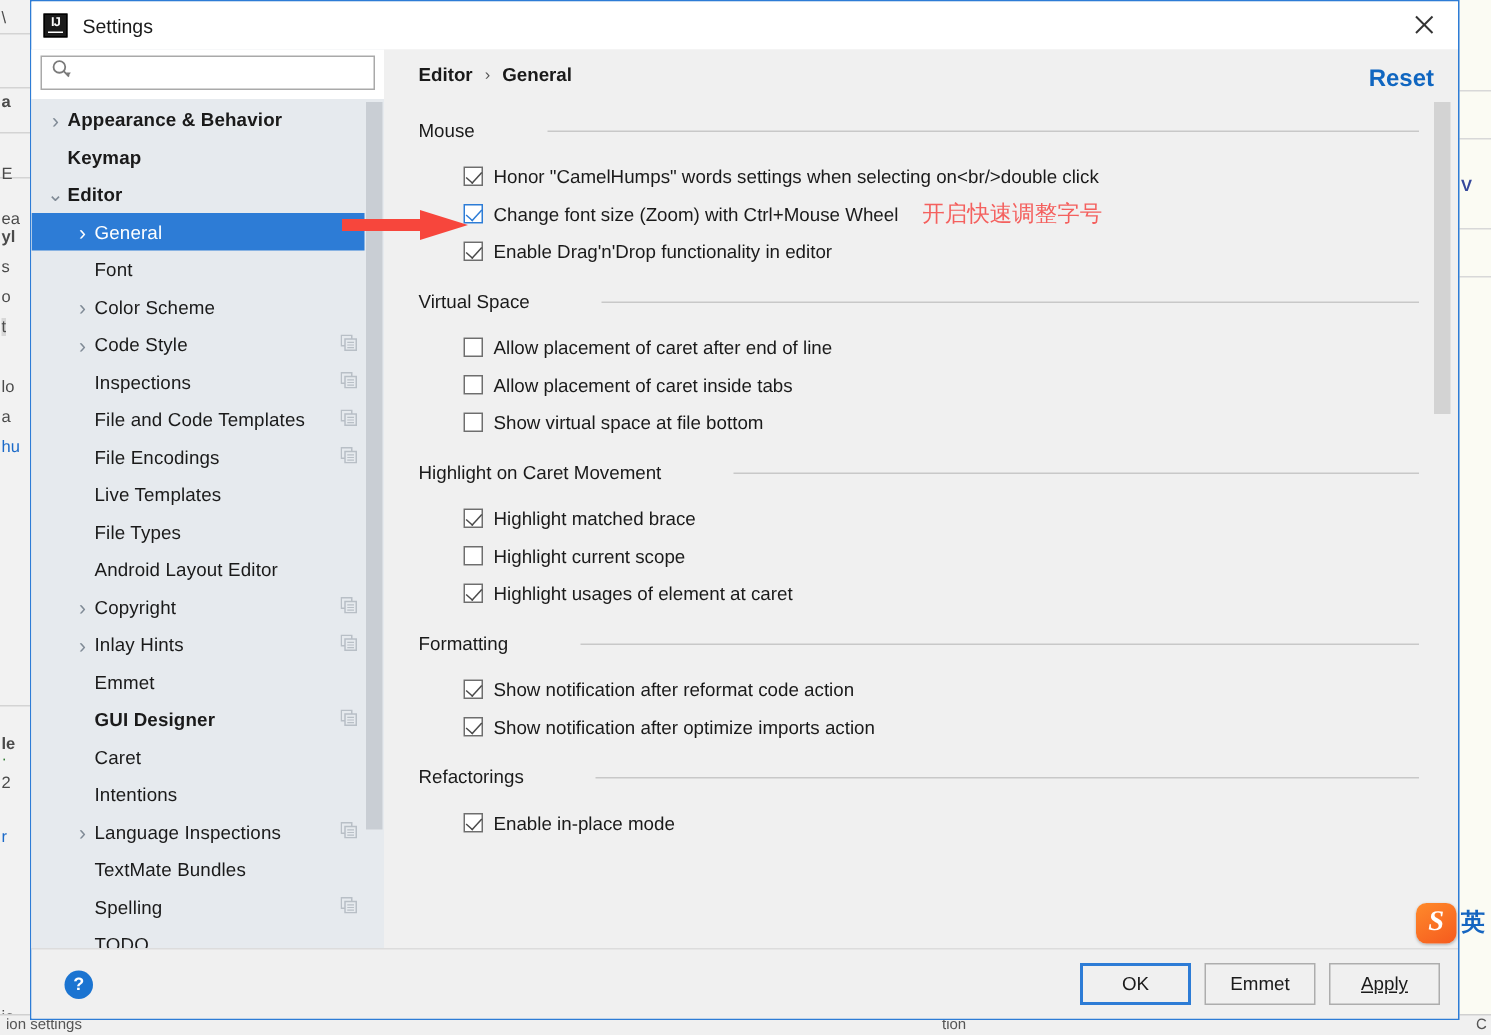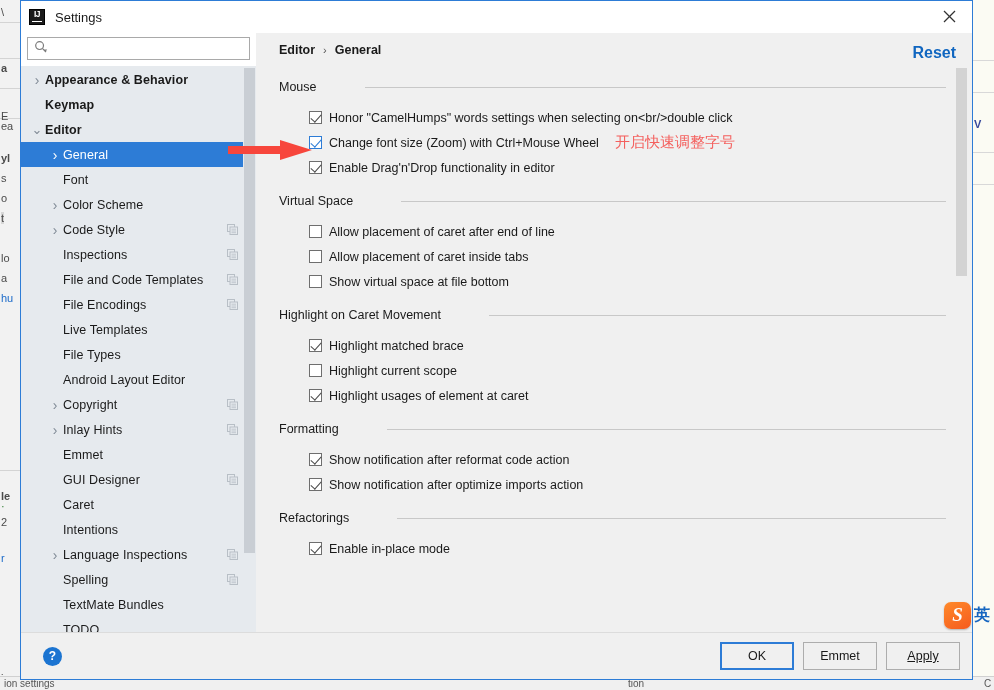--- a/index.html
+++ b/index.html
@@ -274,21 +274,21 @@
 
 <div id="ide-backdrop">
   <div class="bg-left-col">
     <div class="bgline" style="top:22px;"></div>
     <div class="bgline" style="top:58px;"></div>
     <div class="bgline" style="top:88px;"></div>
     <div class="bgline" style="top:118px;"></div>
     <div class="bgtxt" style="top:6px;">\</div>
     <div class="bgtxt" style="top:62px;font-weight:bold;">a</div>
     <div class="bgtxt" style="top:110px;">E</div>
-    <div class="bgtxt" style="top:120px;">ea</div>
+    <div class="bgtxt" style="top:140px;">ea</div>
     <div class="bgtxt" style="top:152px;font-weight:bold;">yl</div>
     <div class="bgtxt" style="top:172px;">s</div>
     <div class="bgtxt" style="top:192px;">o</div>
     <div class="bgtxt" style="top:212px;background:#d7d7d7;">t</div>
     <div class="bgtxt" style="top:252px;">lo</div>
     <div class="bgtxt" style="top:272px;">a</div>
     <div class="bgtxt" style="top:292px;color:#1b6ac9;">hu</div>
     <div class="bgline" style="top:470px;"></div>
     <div class="bgtxt" style="top:490px;font-weight:bold;">le</div>
     <div class="bgtxt" style="top:500px;color:#2f7d32;">·</div>
@@ -439,21 +439,21 @@
                 <rect x="3" y="3" width="7.5" height="7.5" fill="#e6eaee" stroke="#9aa3ad"></rect>
                 <line x1="4.5" y1="5.2" x2="9" y2="5.2" stroke="#9aa3ad" stroke-width="0.8"></line>
                 <line x1="4.5" y1="7" x2="9" y2="7" stroke="#9aa3ad" stroke-width="0.8"></line>
                 <line x1="4.5" y1="8.7" x2="9" y2="8.7" stroke="#9aa3ad" stroke-width="0.8"></line>
               </svg></span>
           </div>
           <div class="tree-row" style="padding-left: 26px;">
             <span class="chev none" style="font-size: 14px;">›</span>
             <span class="tree-label">Emmet</span>
           </div>
-          <div class="tree-row" style="padding-left: 26px;">
+          <div class="tree-row" style="padding-left: 26px; font-weight: bold;">
             <span class="chev none" style="font-size: 14px;">›</span>
             <span class="tree-label">GUI Designer</span>
             <span class="copy-icon"><svg width="11" height="11" viewBox="0 0 11 11">
                 <rect x="0.5" y="0.5" width="7" height="7" fill="#e6eaee" stroke="#9aa3ad"></rect>
                 <rect x="3" y="3" width="7.5" height="7.5" fill="#e6eaee" stroke="#9aa3ad"></rect>
                 <line x1="4.5" y1="5.2" x2="9" y2="5.2" stroke="#9aa3ad" stroke-width="0.8"></line>
                 <line x1="4.5" y1="7" x2="9" y2="7" stroke="#9aa3ad" stroke-width="0.8"></line>
                 <line x1="4.5" y1="8.7" x2="9" y2="8.7" stroke="#9aa3ad" stroke-width="0.8"></line>
               </svg></span>
           </div>
@@ -471,32 +471,32 @@
             <span class="copy-icon"><svg width="11" height="11" viewBox="0 0 11 11">
                 <rect x="0.5" y="0.5" width="7" height="7" fill="#e6eaee" stroke="#9aa3ad"></rect>
                 <rect x="3" y="3" width="7.5" height="7.5" fill="#e6eaee" stroke="#9aa3ad"></rect>
                 <line x1="4.5" y1="5.2" x2="9" y2="5.2" stroke="#9aa3ad" stroke-width="0.8"></line>
                 <line x1="4.5" y1="7" x2="9" y2="7" stroke="#9aa3ad" stroke-width="0.8"></line>
                 <line x1="4.5" y1="8.7" x2="9" y2="8.7" stroke="#9aa3ad" stroke-width="0.8"></line>
               </svg></span>
           </div>
           <div class="tree-row" style="padding-left: 26px;">
             <span class="chev none" style="font-size: 14px;">›</span>
+            <span class="tree-label">TextMate Bundles</span>
+          </div>
+          <div class="tree-row" style="padding-left: 26px;">
+            <span class="chev none" style="font-size: 14px;">›</span>
             <span class="tree-label">Spelling</span>
             <span class="copy-icon"><svg width="11" height="11" viewBox="0 0 11 11">
                 <rect x="0.5" y="0.5" width="7" height="7" fill="#e6eaee" stroke="#9aa3ad"></rect>
                 <rect x="3" y="3" width="7.5" height="7.5" fill="#e6eaee" stroke="#9aa3ad"></rect>
                 <line x1="4.5" y1="5.2" x2="9" y2="5.2" stroke="#9aa3ad" stroke-width="0.8"></line>
                 <line x1="4.5" y1="7" x2="9" y2="7" stroke="#9aa3ad" stroke-width="0.8"></line>
                 <line x1="4.5" y1="8.7" x2="9" y2="8.7" stroke="#9aa3ad" stroke-width="0.8"></line>
               </svg></span>
-          </div>
-          <div class="tree-row" style="padding-left: 26px;">
-            <span class="chev none" style="font-size: 14px;">›</span>
-            <span class="tree-label">TextMate Bundles</span>
           </div>
           <div class="tree-row" style="padding-left: 26px;">
             <span class="chev none" style="font-size: 14px;">›</span>
             <span class="tree-label">TODO</span>
           </div>
         <div class="tree-scrollbar">
           <div class="tree-scroll-thumb" style="top:2px;height:485px;"></div>
         </div>
       </div>
     </div>

